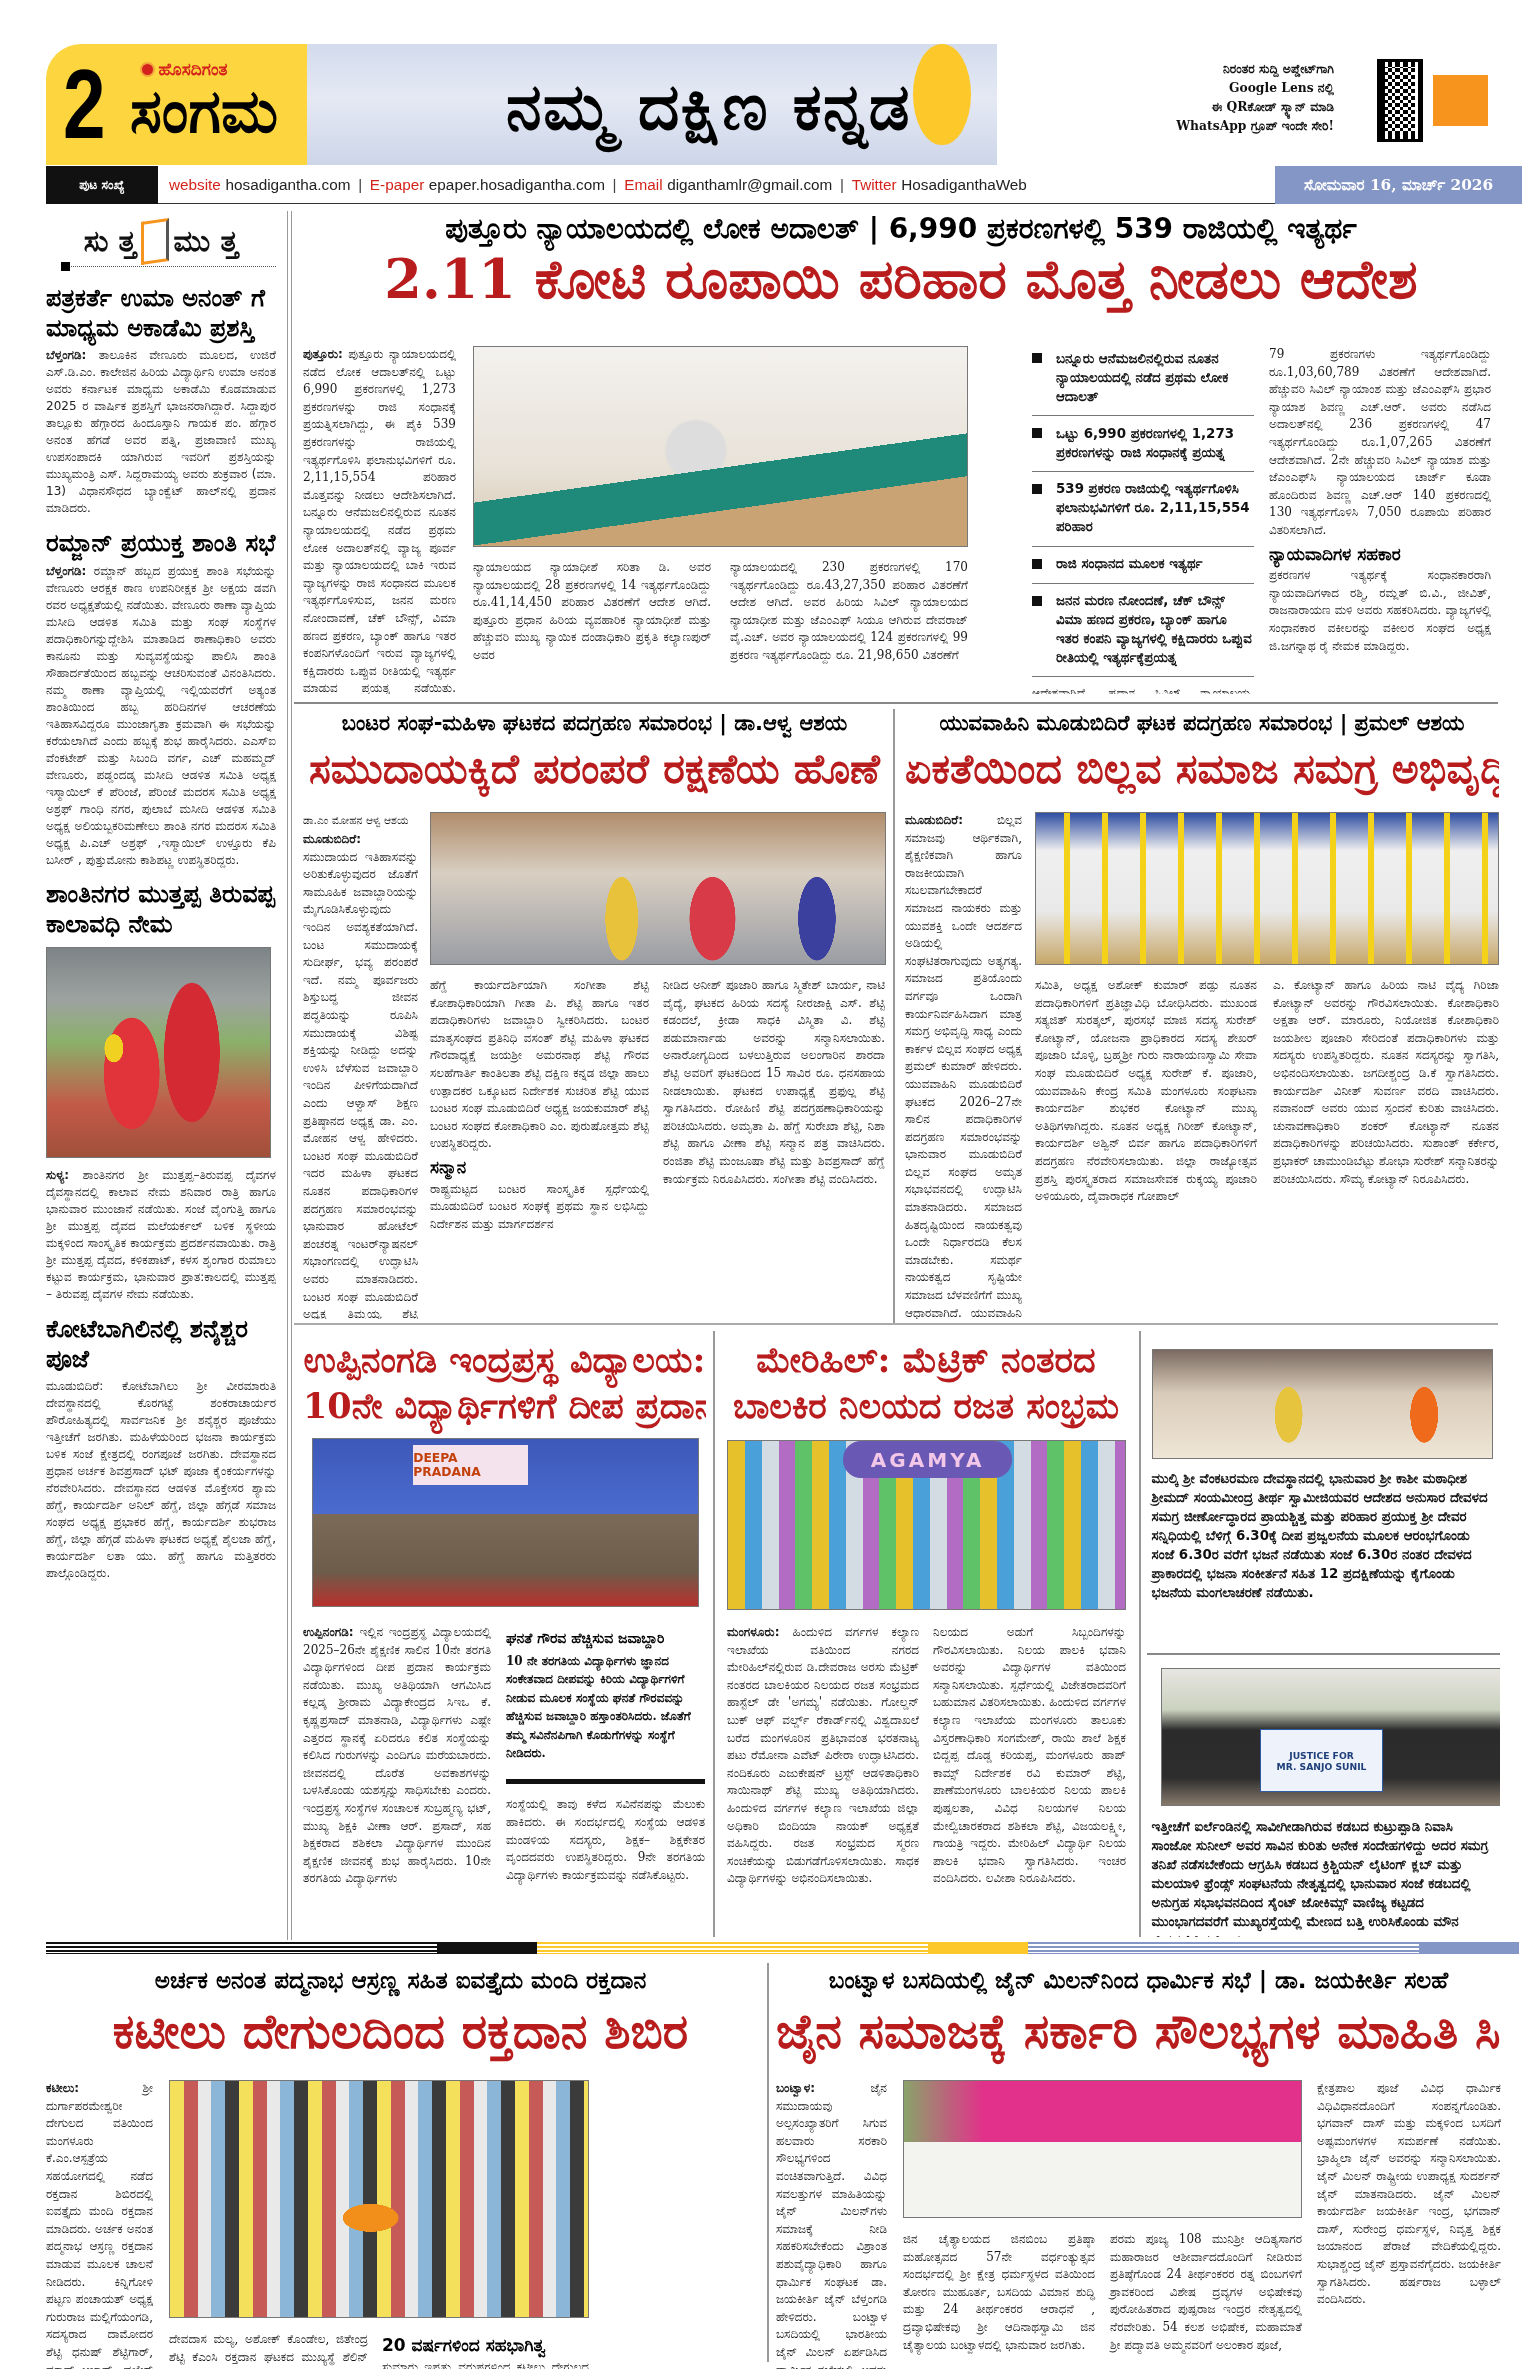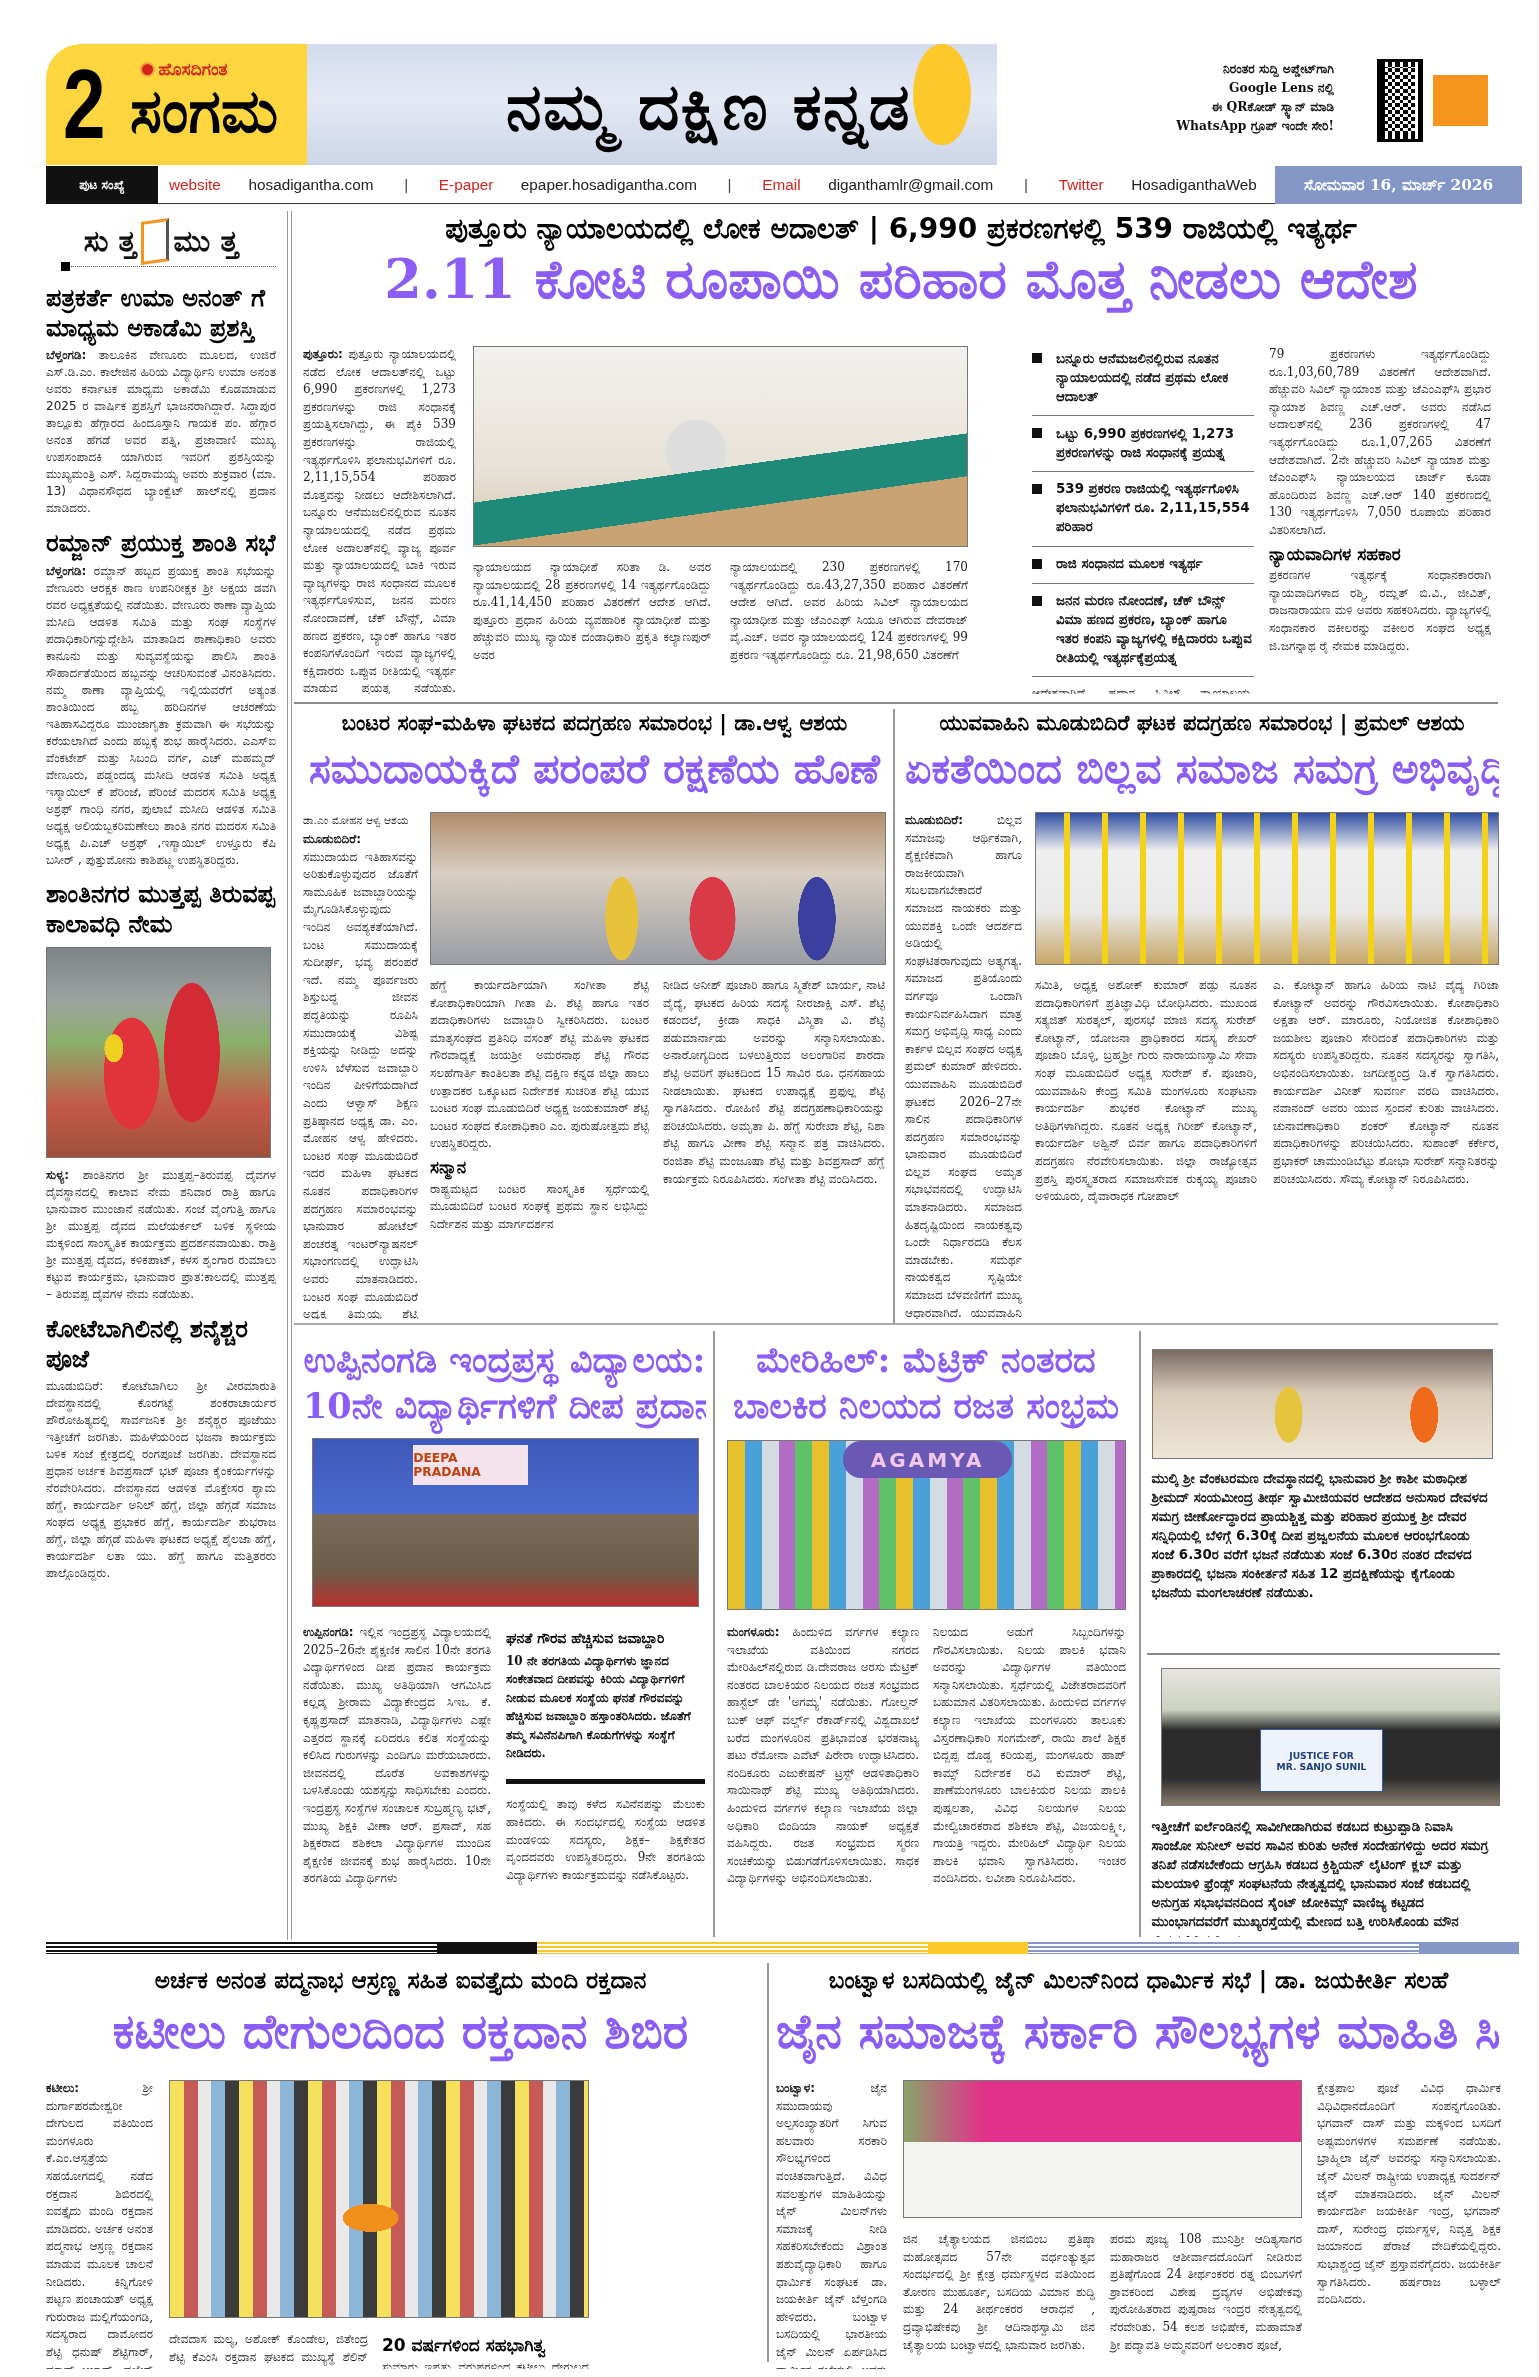--- a/index.html
+++ b/index.html
@@ -19,21 +19,21 @@
   .mh-qr-text { position: absolute; left: 997px; top: 15.3px; width: 291px; text-align: right; font-family: "DejaVu Serif", serif; font-size: 12.3px; line-height: 19px; font-weight: 700; color: #111; }
   .mh-qr { position: absolute; left: 1331px; top: 15.3px; width: 46px; height: 83px; background:
       repeating-linear-gradient(90deg,#000 0 4.6px,#fff 4.6px 7.7px),
       #000; border: 3.1px solid #000; }
   .mh-qr::before { content:""; position:absolute; inset:4.6px; background:
       repeating-linear-gradient(0deg,#000 0 3.8px,#fff 3.8px 7px); mix-blend-mode: difference; }
   .mh-orange { position: absolute; left: 1387px; top: 31px; width: 55px; height: 51px; background: #f7941d; }
 
   .mh-bar { position: absolute; left: 46px; top: 166px; width: 1268px; height: 38px; border-bottom: 1.5px solid #333; }
   .mh-bar-label { position: absolute; left: 0; top: 0; width: 112px; height: 38px; background: #111; color: #fff; font-weight: 700; font-size: 12.3px; display:flex; align-items:center; justify-content:center; }
-  .mh-bar-links { position: absolute; left: 123px; top: 0; height: 38px; display:flex; align-items:center; font-family: "Liberation Sans", sans-serif; font-size: 15.3px; color: #222; white-space: nowrap; gap: 23px; }
+  .mh-bar-links { position: absolute; left: 123px; top: 0; height: 38px; display:flex; align-items:center; font-family: "Liberation Sans", sans-serif; font-size: 15.3px; color: #222; white-space: nowrap; }
   .mh-bar-links .lbl { color: #d4231c; margin-right: 4.6px; }
   .mh-bar-links .sep { margin: 0 7.7px; color: #444; }
   .mh-date { position: absolute; left: 1229px; top: 0; width: 247px; height: 38px; background: #8496c6; color: #fff; font-family: "DejaVu Serif", serif; font-weight: 700; font-size: 15.3px; display:flex; align-items:center; justify-content:center; }
 
   
   .vline { position: absolute; width: 1.5px; background: #999; }
   .vline.double { width: 4.6px; border-left: 1.5px solid #999; border-right: 1.5px solid #999; background: transparent; }
   .hline { position: absolute; height: 1.5px; background: #888; }
 
   
@@ -49,21 +49,21 @@
       background:
         radial-gradient(ellipse 31px 46px at 30% 48%, #f0d020 0 30%, transparent 31%),
         radial-gradient(ellipse 46px 92px at 38% 60%, #e0343a 0 60%, transparent 61%),
         radial-gradient(ellipse 46px 115px at 65% 50%, #d42a33 0 60%, transparent 61%),
         linear-gradient(180deg,#7d8487 0%,#9da3a0 25%,#8bb06a 45%,#c35a48 75%,#a0503a 100%); }
 
   
   .article { position: absolute; overflow: hidden; }
   .kicker { font-weight: 900; font-size: 28px; line-height: 35px; color: #000; text-align: center; white-space: nowrap; }
   .kicker-sm { font-weight: 900; font-size: 21px; line-height: 29px; color: #000; text-align: center; white-space: nowrap; }
-  .headline { font-family: "DejaVu Serif", serif; font-weight: 900; color: #8b5cf6; text-align: center; white-space: nowrap; }
+  .headline { font-family: "DejaVu Serif", serif; font-weight: 900; color: #b91c1c; text-align: center; white-space: nowrap; }
   .col { flex: 1; font-family: "DejaVu Serif", serif; font-size: 12px; line-height: 17.6px; text-align: justify; color: #1a1a1a; }
   .col p { margin-bottom: 1.5px; text-indent: 0; }
   .col b { font-family: "DejaVu Sans", sans-serif; font-weight: 900; }
   .subhead { font-family: "DejaVu Sans", sans-serif; font-weight: 900; font-size: 17px; line-height: 23px; margin: 3.1px 0 1.5px; color: #000; }
   .photo { border: 0.8px solid #777; }
 
   .highlights { border-top: 0; }
   .hl-item { display:flex; gap: 14px; padding: 7.7px 0 9.2px; border-bottom: 1.5px solid #777; font-weight: 900; font-size: 13.4px; line-height: 19px; }
   .hl-bullet { width: 10px; height: 10px; background: #111; flex: none; margin-top: 4.6px; }
 

